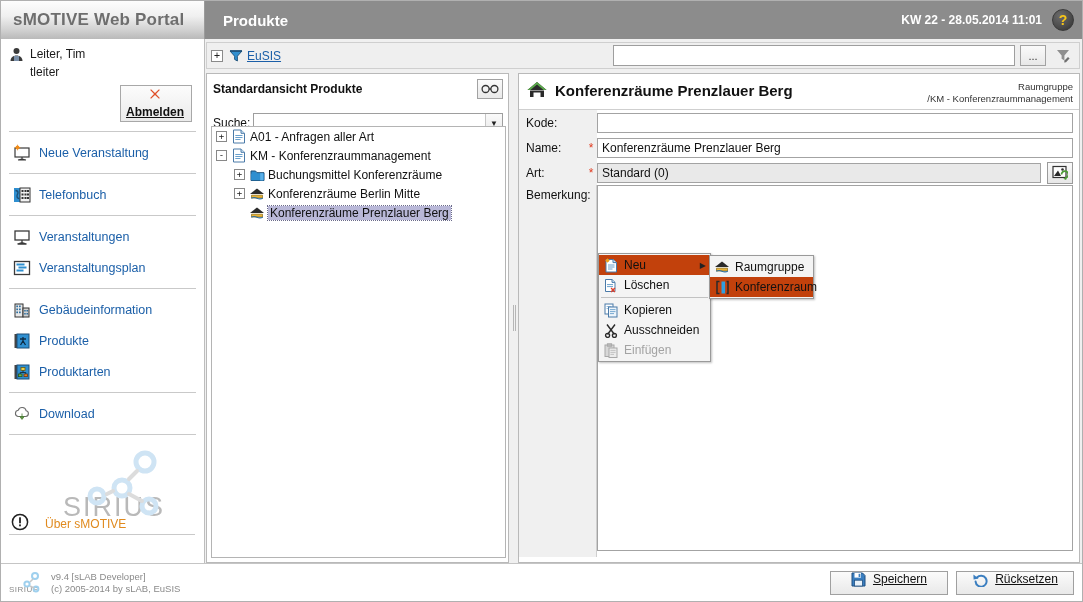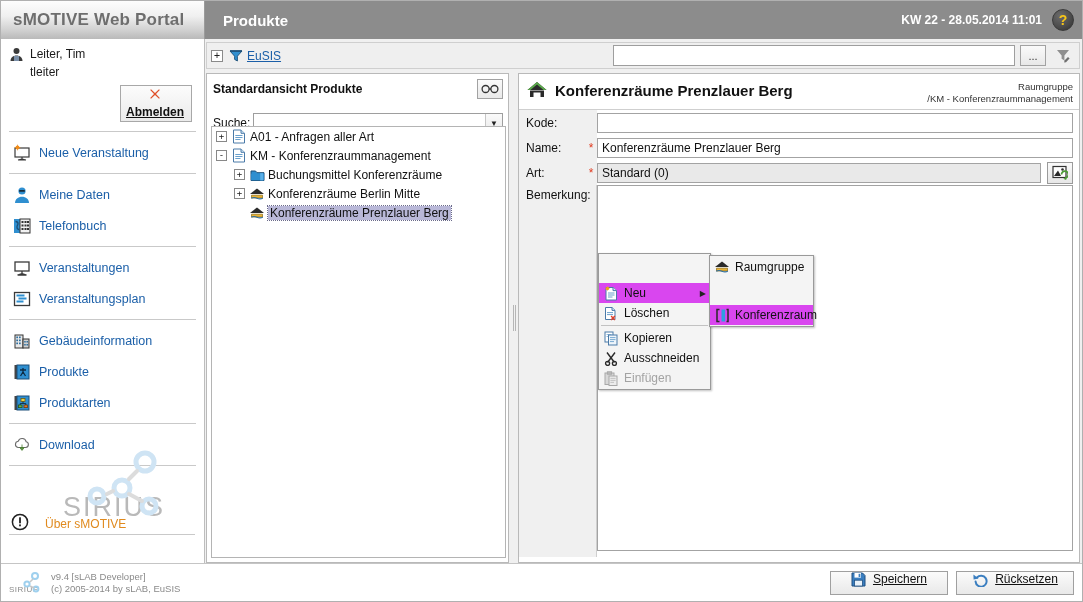--- a/index.html
+++ b/index.html
@@ -264,21 +264,21 @@
   .ctxmenu {
     position: absolute; left: 393px; top: 214px; width: 113px;
     background: #f4f4f4; border: 1px solid #9a9a9a;
     box-shadow: 1px 1px 2px rgba(0,0,0,0.25);
     z-index: 50; padding: 1px 0;
   }
   .ctxitem {
     display: flex; align-items: center; height: 20px; padding-left: 4px;
     font-size: 12px; color: #111; gap: 5px; cursor: pointer; position: relative;
   }
-  .ctxitem.hi { background: #d946ef; margin-top: 28px; }
+  .ctxitem.hi { background: #c2410c; }
   .ctxitem.disabled { color: #a3a3a3; }
   .ctxitem .ico { width: 16px; display: inline-flex; align-items: center; justify-content: center; flex:0 0 auto;}
   .ctxsep { height: 1px; background: #c2c2c2; margin: 2px 2px; }
   .ctxitem .sub-arrow { position: absolute; right: 4px; font-size: 8px; color: #222; }
 
   .submenu {
     position: absolute; left: 504px; top: 216px; width: 105px;
     background: #f4f4f4; border: 1px solid #9a9a9a;
     box-shadow: 1px 1px 2px rgba(0,0,0,0.25);
     z-index: 60; padding: 1px 0;
@@ -337,30 +337,20 @@
               <circle cx="4.5" cy="3.5" r="2"></circle>
               <path d="M4.5 0 L5 2 L4 2 Z M4.5 7 L5 5 L4 5 Z M1 3.5 L3 3 L3 4 Z M8 3.5 L6 3 L6 4 Z"></path>
             </g>
           </svg>
         </span>
         <span>Neue Veranstaltung</span>
       </div>
 
       <div class="divider"></div>
 
-      <div class="navitem">
-        <span>
-          <svg width="19" height="18" viewBox="0 0 19 18">
-            <circle cx="9" cy="5" r="3.6" fill="#2f8fd0"></circle>
-            <rect x="6" y="4" width="6" height="1.8" rx="0.9" fill="#1a2a38"></rect>
-            <path d="M2 17c0-4 3.2-6.3 7-6.3s7 2.3 7 6.3z" fill="#2f8fd0"></path>
-          </svg>
-        </span>
-        <span>Meine Daten</span>
-      </div>
 
       <div class="navitem">
         <span>
           <svg width="19" height="18" viewBox="0 0 19 18">
             <rect x="1" y="2" width="6" height="14" fill="#2f8fd0"></rect>
             <path d="M2.5 4.5c1.5 0 2.5 1 2.5 2.2S4 8.5 4 10s1 2.5 2.2 2.5" stroke="#1c4f78" stroke-width="1.3" fill="none"></path>
             <rect x="7" y="2" width="10" height="14" fill="#f2f2f2" stroke="#333" stroke-width="1"></rect>
             <g fill="#333">
               <rect x="8.5" y="4" width="2" height="2"></rect>
                 <rect x="11.5" y="4" width="2" height="2"></rect>

